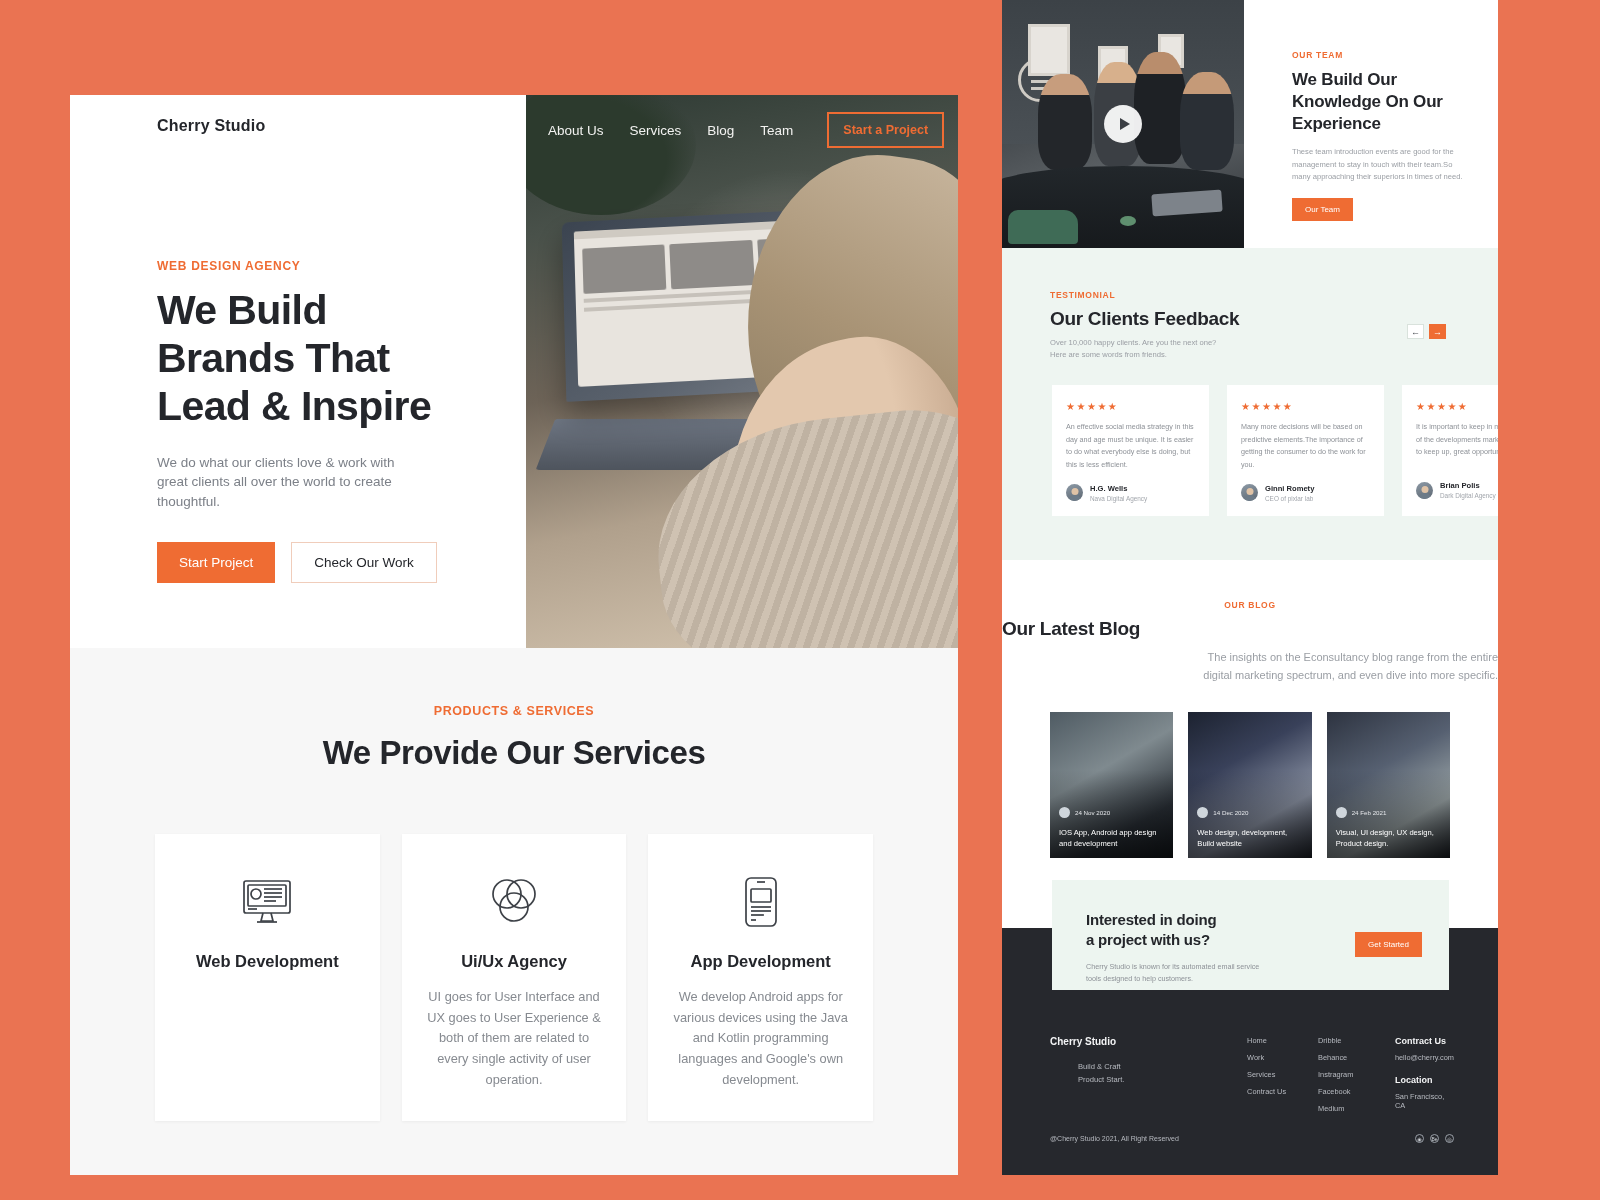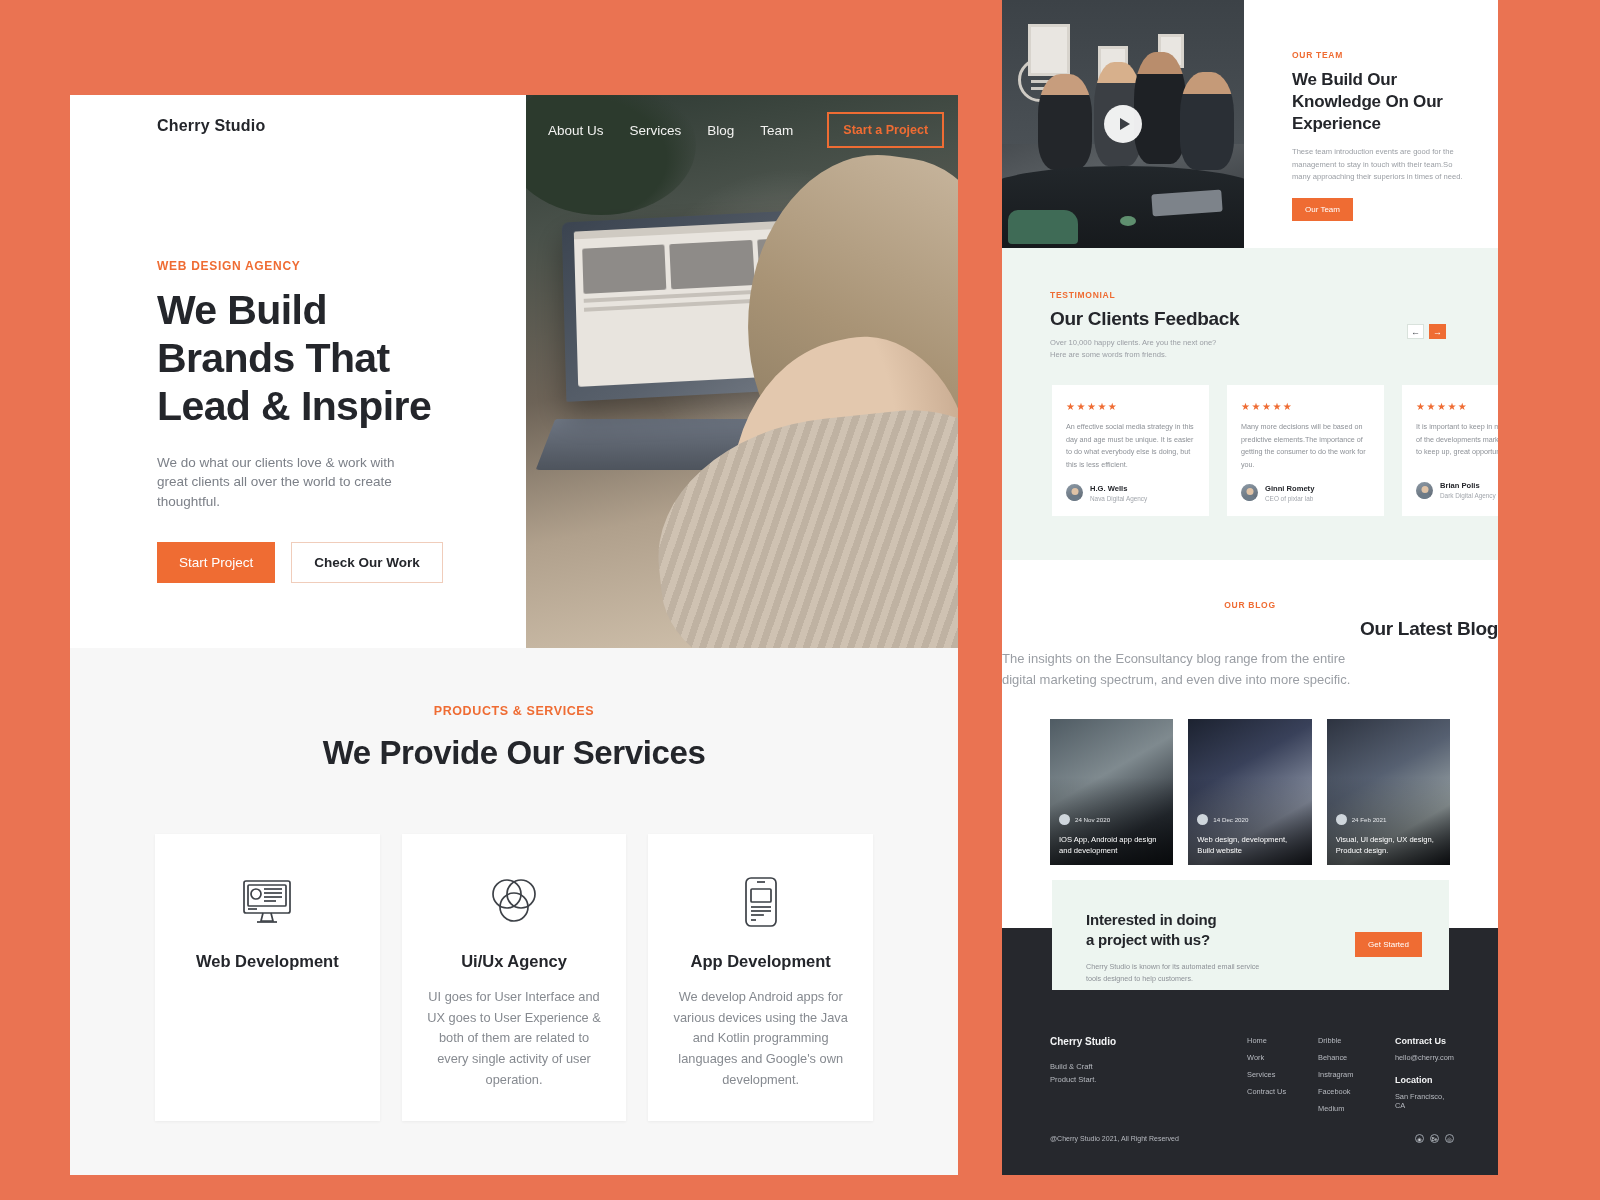--- a/index.html
+++ b/index.html
@@ -97,21 +97,21 @@
   }
   .hero-sub {
     margin-top:22px; font-size:13.5px; line-height:1.45; color:#7c8088; max-width:272px;
   }
   .hero-btns { margin-top:30px; display:flex; gap:16px; }
   .btn-solid {
     background:#ef6c33; color:#fff; font-size:13.5px; font-weight:500;
     padding:13px 22px; border:none; cursor:pointer;
   }
   .btn-outline {
-    background:#fff; color:#24262b; font-size:13.5px; font-weight:700;
+    background:#fff; color:#24262b; font-size:13.5px; font-weight:400;
     padding:12px 22px; border:1px solid #f0cdbb; cursor:pointer;
   }
 
   
   .services { background:#f7f7f7; padding-top:56px; height:527px; }
   .svc-eyebrow { text-align:center; color:#ef6c33; font-size:12.5px; font-weight:700; letter-spacing:.6px; }
   .svc-title { text-align:center; font-size:33px; font-weight:700; color:#24262b; margin-top:16px; letter-spacing:-.4px; }
   .svc-cards { display:flex; gap:22px; padding:62px 85px 0; }
   .svc-card {
     flex:1; background:#fff; padding:40px 24px 30px; text-align:center;
@@ -198,22 +198,22 @@
   .tst-person { display:flex; align-items:center; gap:7px; margin-top:12px; }
   .avatar { width:17px; height:17px; border-radius:50%; flex:none; background:linear-gradient(160deg,#8d9aa6,#5c6671); position:relative; overflow:hidden; }
   .avatar::after { content:""; position:absolute; left:50%; top:4px; width:7px; height:7px; border-radius:50%; background:#e0c3a6; transform:translateX(-50%); }
   .avatar::before { content:""; position:absolute; left:50%; top:11px; width:13px; height:9px; border-radius:7px 7px 0 0; background:#6d7b88; transform:translateX(-50%); }
   .p-name { font-size:7.6px; font-weight:700; color:#24262b; }
   .p-role { font-size:6.4px; color:#a2a6ac; margin-top:2px; }
 
   
   .blog { background:#fff; padding:40px 0 0; }
   .blog-eyebrow { text-align:center; color:#ef6c33; font-size:8.5px; font-weight:700; letter-spacing:.7px; }
-  .blog-title { text-align:right; font-size:19px; font-weight:700; color:#24262b; margin-top:8px; letter-spacing:-.3px; }
-  .blog-sub { text-align:left; font-size:13px; line-height:1.65; color:#9a9ea4; margin-top:8px; }
+  .blog-title { text-align:left; font-size:19px; font-weight:700; color:#24262b; margin-top:8px; letter-spacing:-.3px; }
+  .blog-sub { text-align:right; font-size:11px; line-height:1.65; color:#9a9ea4; margin-top:8px; }
   .blog-cards { display:flex; gap:15px; padding:28px 48px 0; }
   .blog-card { flex:1; height:146px; position:relative; overflow:hidden; }
   .bc-img { position:absolute; inset:0; }
   .bc-1 { background: linear-gradient(150deg,#4f5b63 0%, #7f8a8f 40%, #2b3138 75%, #151a1f 100%); }
   .bc-2 { background: linear-gradient(150deg,#1c2230 0%, #39415a 35%, #8b93a4 70%, #20242c 100%); }
   .bc-3 { background: linear-gradient(150deg,#2d3340 0%, #566071 40%, #9aa4a6 72%, #1b1f25 100%); }
   .bc-shade { position:absolute; inset:0; background:linear-gradient(180deg,rgba(0,0,0,0) 40%, rgba(0,0,0,.62) 100%); }
   .bc-meta { position:absolute; left:9px; bottom:40px; display:flex; align-items:center; gap:5px; }
   .bc-ava { width:11px; height:11px; border-radius:50%; background:#cfd6dc; }
   .bc-date { font-size:6.2px; color:#e4e6e9; }
@@ -224,21 +224,21 @@
   .cta-inner { padding:30px 27px 0 34px; display:flex; align-items:flex-start; justify-content:space-between; }
   .cta-title { font-size:15px; line-height:1.35; font-weight:700; color:#24262b; letter-spacing:-.2px; }
   .cta-sub { font-size:7.2px; line-height:1.7; color:#8d9197; margin-top:10px; max-width:176px; }
   .cta-btn { background:#ef6c33; color:#fff; border:none; font-size:8px; padding:8px 13px; cursor:pointer; margin-top:22px; white-space:nowrap; }
 
   
   .footer { position:absolute; left:0; top:928px; width:496px; height:247px; background:#26282d; }
   .foot-cols { display:flex; padding:108px 44px 0 48px; gap:0; }
   .fc-brand { width:200px; }
   .f-brand { font-size:10px; font-weight:700; color:#f3f4f5; }
-  .f-brand-sub { font-size:7.6px; color:#b7bac0; margin-top:13px; line-height:1.75; }
+  .f-brand-sub { font-size:7.6px; color:#b7bac0; margin-top:13px; line-height:1.75;margin-left:28px; }
   .fc-links { width:72px; }
   .fc-social { width:78px; }
   .f-link { display:block; font-size:7.4px; color:#b7bac0; text-decoration:none; margin-bottom:8px; }
   .fc-contact { flex:1; }
   .f-h { font-size:9px; font-weight:700; color:#f3f4f5; }
   .f-v { font-size:7.4px; color:#b7bac0; margin-top:7px; }
   .f-h2 { margin-top:13px; }
   .foot-bottom {
     position:absolute; left:48px; right:44px; bottom:32px;
     display:flex; align-items:center; justify-content:space-between;

